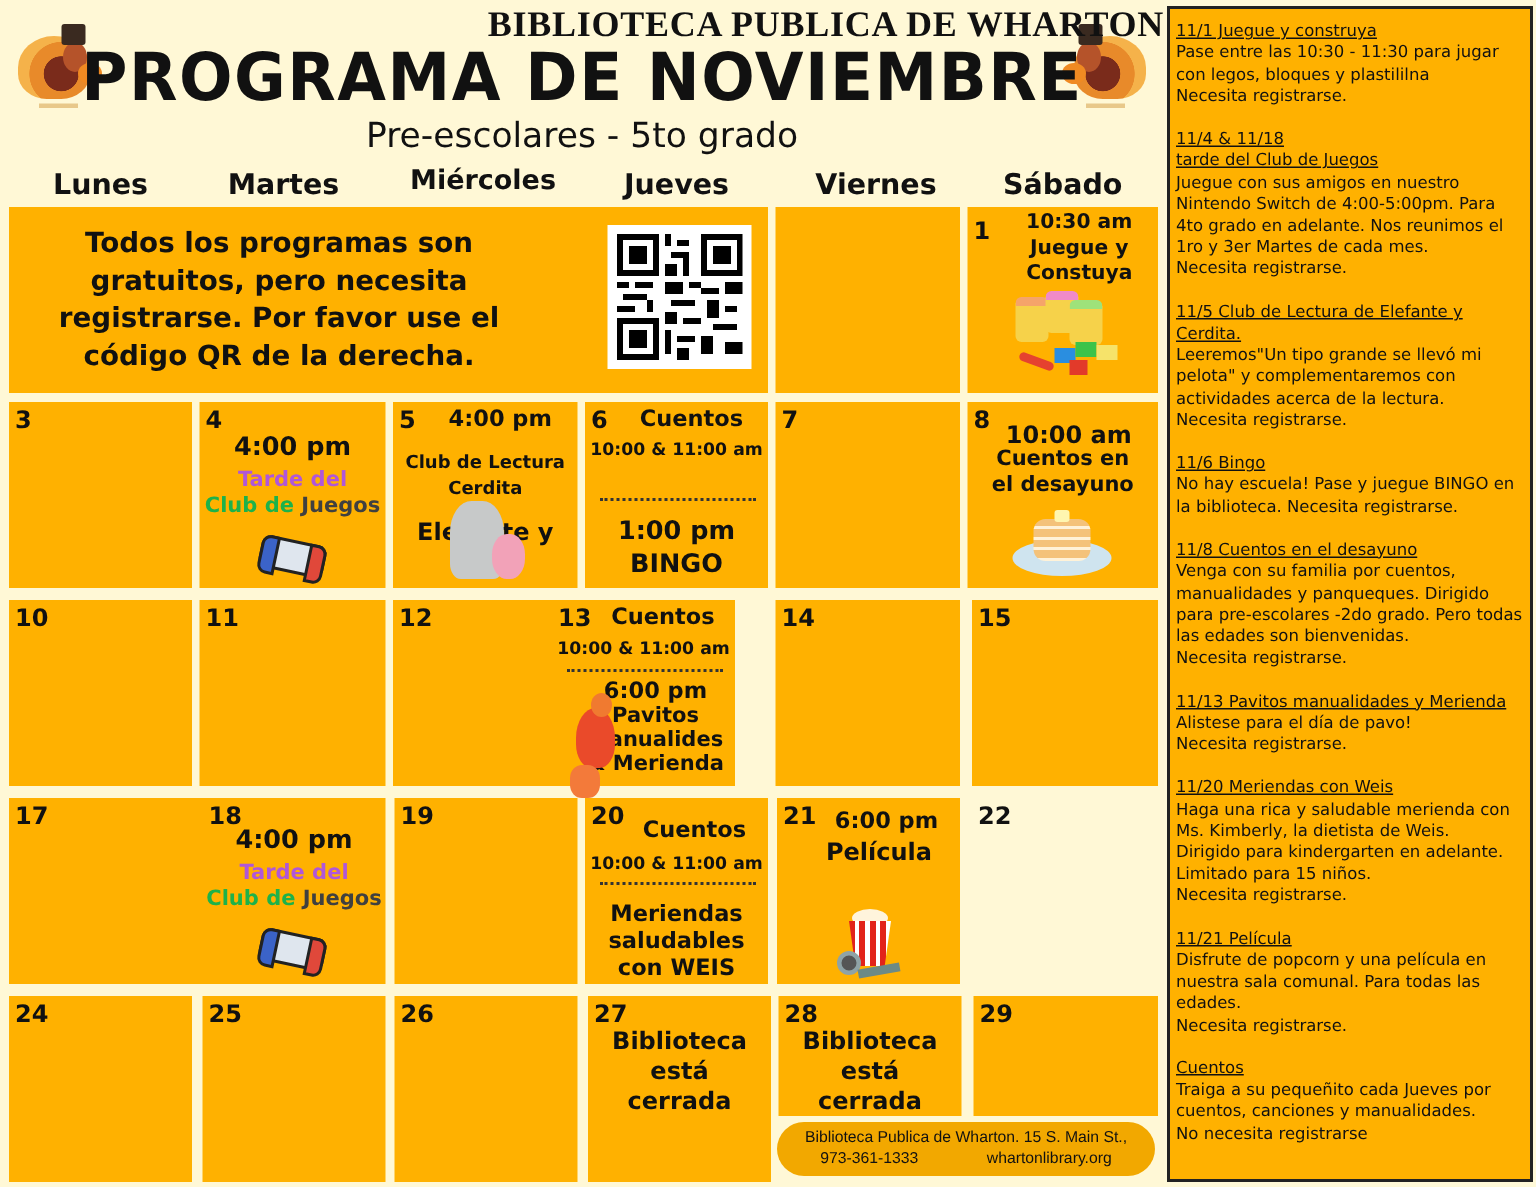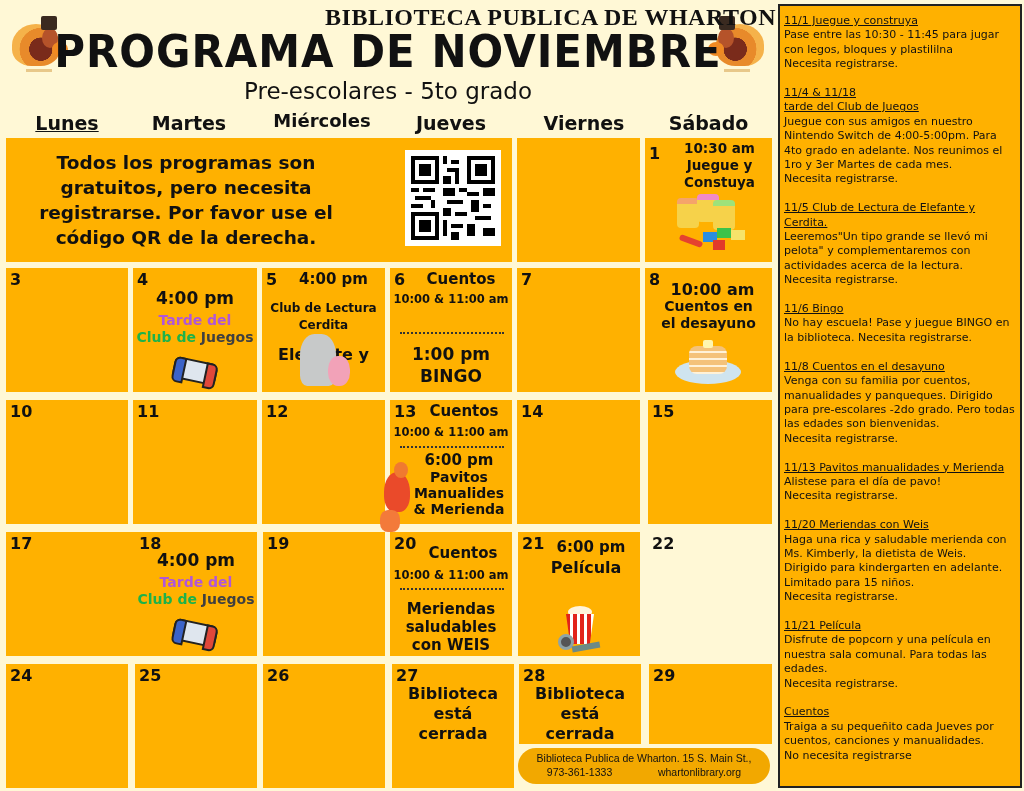--- a/index.html
+++ b/index.html
@@ -66,21 +66,21 @@
       <div class="head"></div>
       <div class="hat"></div>
       <div class="pumpkin"></div>
       <div class="legs"></div>
   </div>
 
   <div class="title1">BIBLIOTECA PUBLICA DE WHARTON</div>
   <div class="title2">PROGRAMA DE NOVIEMBRE</div>
   <div class="subtitle">Pre-escolares - 5to grado</div>
 
-  <div class="dayhdr" style="left:6px;width:122px;text-decoration:underline;">Lunes</div>
+  <div class="dayhdr" style="left:6px;width:122px;">Lunes</div>
   <div class="dayhdr" style="left:128px;width:122px;">Martes</div>
   <div class="dayhdr" style="left:256px;width:132px;top:110px;font-size:18px;">Miércoles</div>
   <div class="dayhdr" style="left:390px;width:122px;">Jueves</div>
   <div class="dayhdr" style="left:520px;width:128px;">Viernes</div>
   <div class="dayhdr" style="left:645px;width:127px;">Sábado</div>
 
   <div class="cell" style="left:6px;top:138px;width:506px;height:124px;">
     <div class="intro">Todos los programas son gratuitos, pero necesita registrarse. Por favor use el código QR de la derecha.</div>
   </div>
   <div class="qr">
@@ -190,21 +190,21 @@
 
   <div class="cell" style="left:6px;top:400px;width:122px;height:124px;">
     <div class="num">10</div>
   </div>
   <div class="cell" style="left:133px;top:400px;width:124px;height:124px;">
     <div class="num">11</div>
   </div>
   <div class="cell" style="left:262px;top:400px;width:123px;height:124px;">
     <div class="num">12</div>
   </div>
-  <div class="cell" style="left:390px;top:400px;width:122px;height:124px;">
+  <div class="cell" style="left:368px;top:400px;width:122px;height:124px;">
     <div class="num">13</div>
     <div class="ct" style="top:2px;left:26px;font-size:15px;">Cuentos</div>
     <div class="ct" style="top:25px;font-size:11.5px;">10:00 &amp; 11:00 am</div>
     <div class="dots" style="top:46px;"></div>
     <div class="ct" style="top:52px;left:16px;font-size:15px;line-height:17px;">6:00 pm</div>
     <div class="ct" style="top:69px;left:16px;font-size:14px;line-height:16px;">Pavitos</div>
     <div class="ct" style="top:85px;left:16px;font-size:14px;line-height:16px;">Manualides</div>
     <div class="ct" style="top:101px;left:16px;font-size:14px;line-height:16px;">&amp; Merienda</div>
   </div>
   <div class="img-box" style="left:378px;top:462px;width:40px;height:72px;">
@@ -288,21 +288,21 @@
     <div class="row2">
       <span>973-361-1333</span>
       <span>whartonlibrary.org</span>
     </div>
   </div>
 </div>
 
 <div class="sidebar">
   <div class="sb-item">
     <span class="sb-h">11/1 Juegue y construya</span>
-    <span class="sb-t">Pase entre las  10:30 - 11:45 para jugar con legos, bloques y plastililna
+    <span class="sb-t">Pase entre las  10:30 - 11:30 para jugar con legos, bloques y plastililna
  Necesita registrarse.</span>
   </div>
   <div class="sb-item">
     <span class="sb-h" style="white-space:pre-line;">11/4 &amp; 11/18
 tarde del Club de Juegos</span>
     <span class="sb-t"> Juegue con sus amigos en nuestro Nintendo Switch de 4:00-5:00pm. Para 4to grado en adelante. Nos reunimos el 1ro y 3er Martes de cada mes.
 Necesita registrarse.</span>
   </div>
   <div class="sb-item">
     <span class="sb-h">11/5 Club de Lectura de Elefante y Cerdita.</span>

